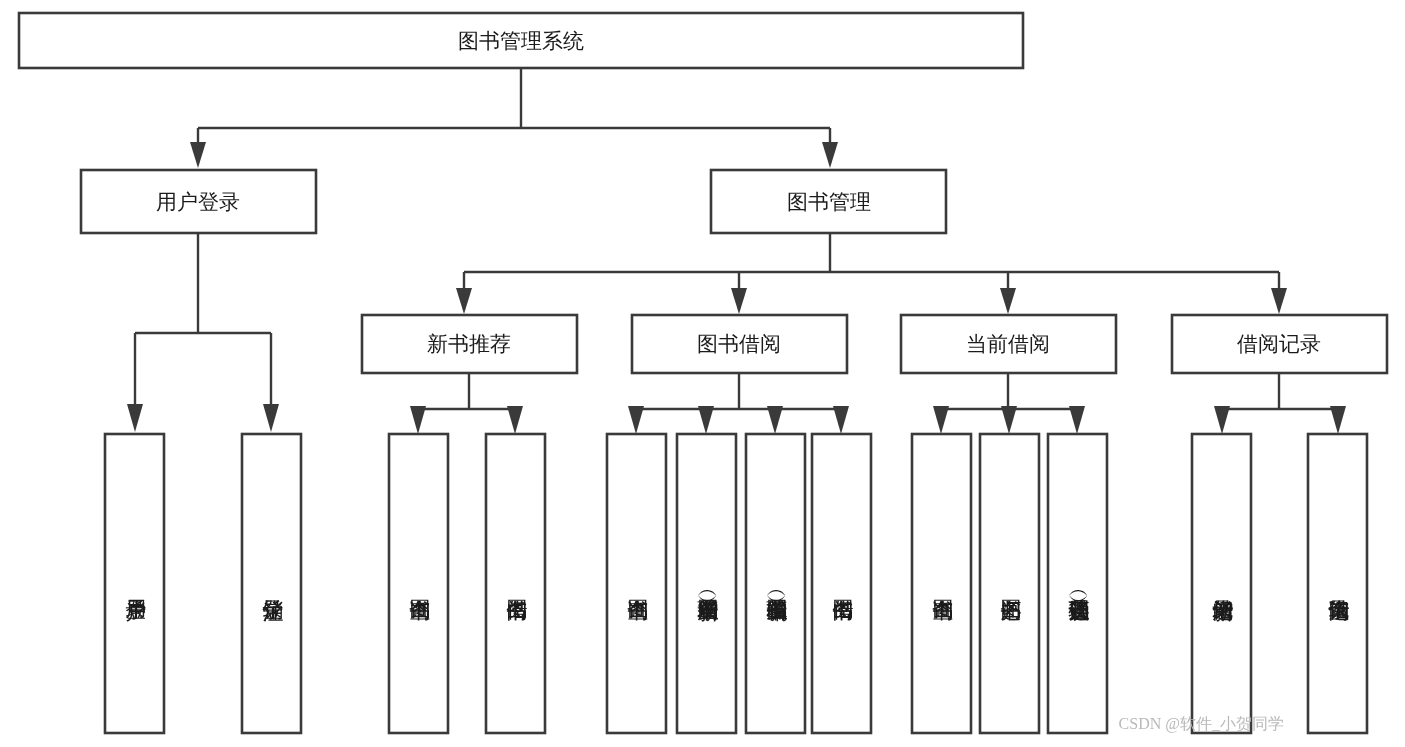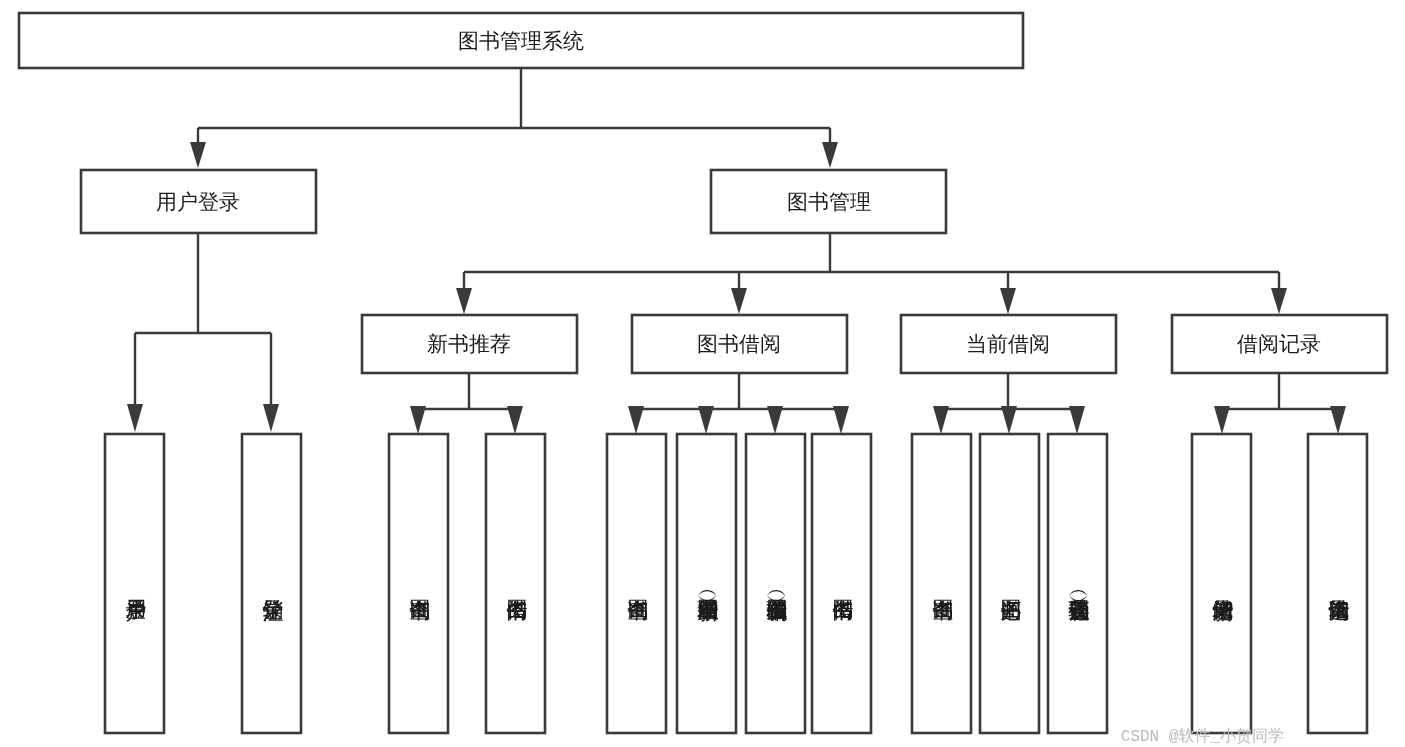--- a/index.html
+++ b/index.html
@@ -53,22 +53,22 @@
     font-size: 21px;
     fill: #1b1b1b;
     text-anchor: middle;
     dominant-baseline: middle;
     writing-mode: vertical-rl;
     glyph-orientation-vertical: 0;
   }
   .watermark-text {
     position: absolute;
     right: 12px;
-    bottom: 0;
-    font-family: Liberation Mono, monospace;
+    bottom: 12px;
+    font-family: Liberation Serif, serif;
     font-size: 16px;
     color: #b9b9b9;
     white-space: nowrap;
     user-select: none;
   }
 </style>
 </head>
 <body>
 
 <div id="diagram-root">

